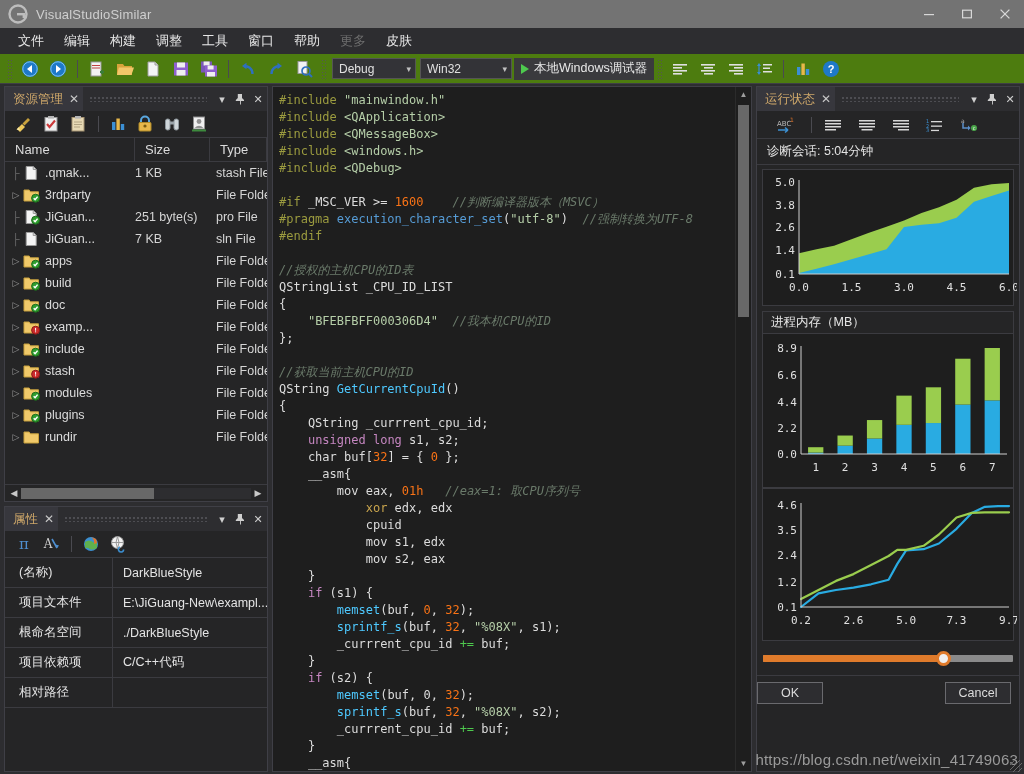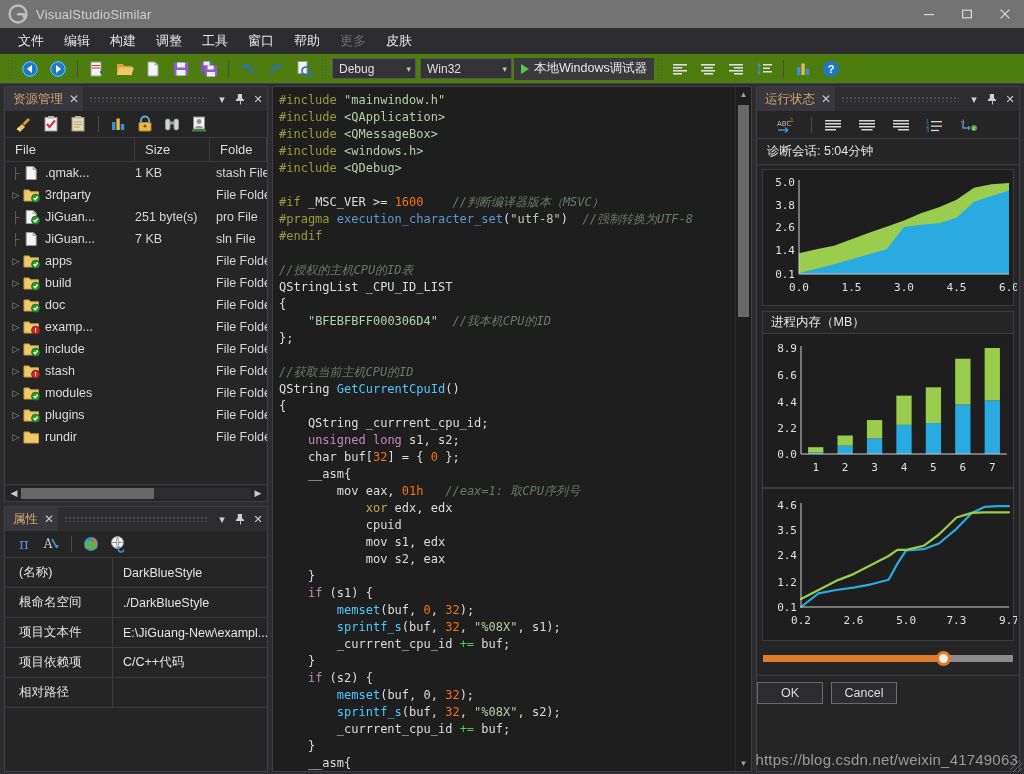--- a/index.html
+++ b/index.html
@@ -117,21 +117,21 @@
                  border-bottom:1px solid #3b3b40; flex:0 0 26px;}
   .chart-box{ margin:4px 5px 0 5px; border:1px solid #3b3b40; background:#1e1e1e; }
   .chart-title{ height:22px; display:flex; align-items:center; padding-left:8px; font-size:12.5px; color:#e6e6e6;
                 background:#252526; border:1px solid #3b3b40; border-bottom:none; margin:5px 5px 0 5px; }
   .chart-area{ position:relative; }
   .slider-row{ margin:6px 6px 0 6px; height:22px; display:flex; align-items:center; }
   .slider-track{ flex:1; height:7px; background:#8a8a8a; position:relative; border-radius:1px; }
   .slider-fill{ position:absolute; left:0; top:0; bottom:0; width:72%; background:#e07b2b; border-radius:1px;}
   .slider-knob{ position:absolute; left:72%; top:50%; width:15px;height:15px; margin-left:-7px;margin-top:-7.5px;
                 border-radius:50%; background:#f0f0f0; border:3px solid #e07b2b; }
-  .btn-row{ display:flex; justify-content:flex-start; padding:6px 8px 8px 0; gap:8px; border-top:1px solid #3b3b40; margin-top:6px;}
+  .btn-row{ display:flex; justify-content:space-between; padding:6px 8px 8px 0; gap:8px; border-top:1px solid #3b3b40; margin-top:6px;}
   .dlg-btn{ min-width:66px; height:22px; background:#2d2d30; border:1px solid #6a6a6e; color:#dcdcdc;
             display:flex;align-items:center;justify-content:center; font-size:12.5px; }
 
   .watermark{ position:absolute; right:6px; bottom:6px; font-size:15px; color:#9a9a9a;
               font-family:"Liberation Sans",sans-serif; letter-spacing:.2px; pointer-events:none;}
   .resize-grip{ position:absolute; right:2px; bottom:2px; width:12px;height:12px;
       background-image:linear-gradient(135deg, transparent 45%, #6a6a6a 45%, #6a6a6a 55%, transparent 55%);
       background-size:5px 5px; }
 </style>
 </head>
@@ -402,23 +402,23 @@
             <svg width="18" height="18" viewBox="0 0 18 18">
               <rect x="3.5" y="2" width="11" height="12" fill="#f0f0f0" stroke="#8e8e8e"></rect>
               <circle cx="9" cy="6.5" r="2.4" fill="#909090"></circle>
               <path d="M4.5 13 q4.5 -4.5 9 0 Z" fill="#909090"></path>
               <path d="M2 14.5 h14 v2 H2 Z" fill="#3d8a3d"></path>
             </svg>
           </div>
         </div>
 
         <div class="grid-head">
-          <div class="gh c1">File</div>
+          <div class="gh c1">Name</div>
           <div class="gh c2">Size</div>
-          <div class="gh c3">Folde</div>
+          <div class="gh c3">Type</div>
         </div>
 
         <div class="rows" id="explorer-rows">
             <div class="row">
               <div class="cell1">
                 <div class="twisty" style="color: rgb(110, 110, 110); font-size: 11px;">├</div>
                 <div class="fico"><svg width="17" height="16" viewBox="0 0 17 16">
                     <path d="M3.2 1.5 h7 l3 3 V14.5 H3.2 Z" fill="#f4f4f4" stroke="#9a9a9a"></path>
                     <path d="M10.2 1.5 v3 h3" fill="#d8d8d8" stroke="#9a9a9a"></path>
                   </svg></div>
@@ -638,26 +638,26 @@
               <path d="M11 12 a2.6 2.6 0 1 0 3.6 2.4" fill="none" stroke="#3c8fd0" stroke-width="1.6"></path>
             </svg>
           </div>
         </div>
         <div class="prop-rows" id="prop-rows">
             <div class="prow">
               <div class="pk">(名称)</div>
               <div class="pv">DarkBlueStyle</div>
             </div>
             <div class="prow">
+              <div class="pk">项目文本件</div>
+              <div class="pv">E:\JiGuang-New\exampl...</div>
+            </div>
+            <div class="prow">
               <div class="pk">根命名空间</div>
               <div class="pv">./DarkBlueStyle</div>
-            </div>
-            <div class="prow">
-              <div class="pk">项目文本件</div>
-              <div class="pv">E:\JiGuang-New\exampl...</div>
             </div>
             <div class="prow">
               <div class="pk">项目依赖项</div>
               <div class="pv">C/C++代码</div>
             </div>
             <div class="prow">
               <div class="pk">相对路径</div>
               <div class="pv"></div>
             </div>
           </div>

